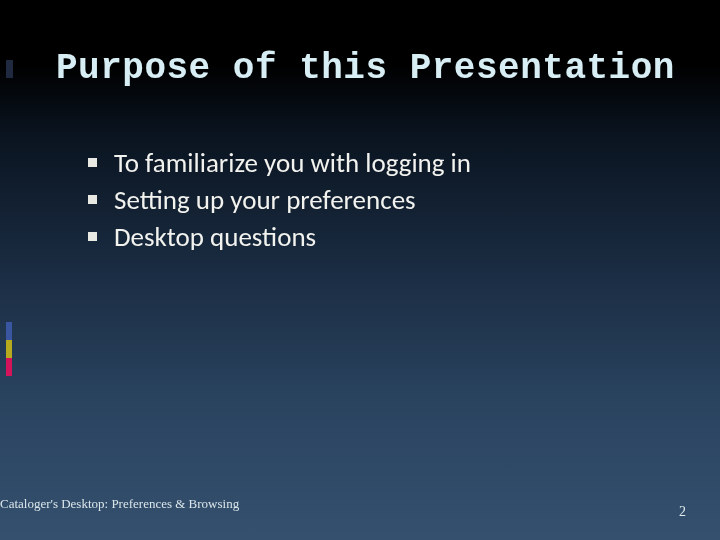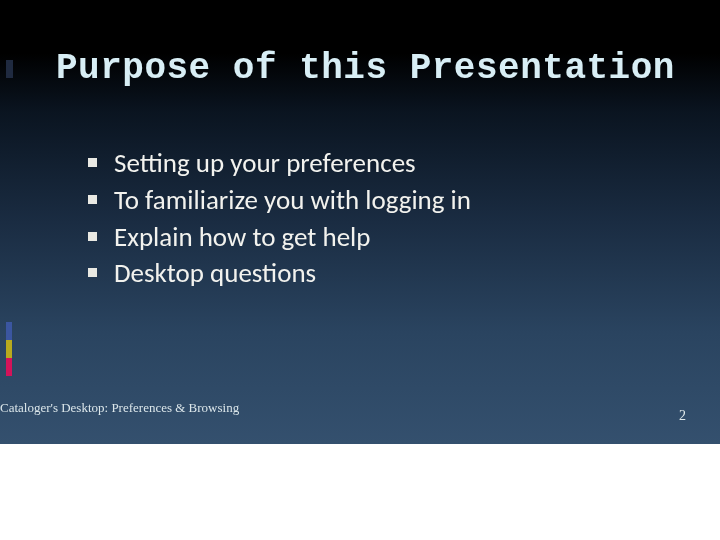--- a/index.html
+++ b/index.html
@@ -7,21 +7,21 @@
     padding: 0;
     box-sizing: border-box;
   }
   html, body {
     width: 720px;
     height: 540px;
     overflow: hidden;
   }
   .slide {
     width: 720px;
-    height: 444px;
+    height: 540px;
     background: linear-gradient(to bottom,
       #000000 0%,
       #000000 12%,
       #0a1420 25%,
       #1a2c42 50%,
       #2a4460 75%,
       #34506e 100%);
     position: relative;
     color: #ffffff;
   }
@@ -118,23 +118,22 @@
 
   <div class="color-tabs-left">
     <span class="ct1"></span>
     <span class="ct2"></span>
     <span class="ct3"></span>
   </div>
 
   <h1 class="title">Purpose of this Presentation</h1>
 
   <ul class="bullets">
+    <li>To familiarize you with logging in</li>
     <li>Setting up your preferences</li>
-    <li>To familiarize you with logging in</li>
-    <li>Explain how to get help</li>
     <li>Desktop questions</li>
   </ul>
 
   <div class="footer">
     <div class="footer-text">Cataloger's Desktop: Preferences &amp; Browsing</div>
     <div class="page-number">2</div>
   </div>
 
 </div>
 

